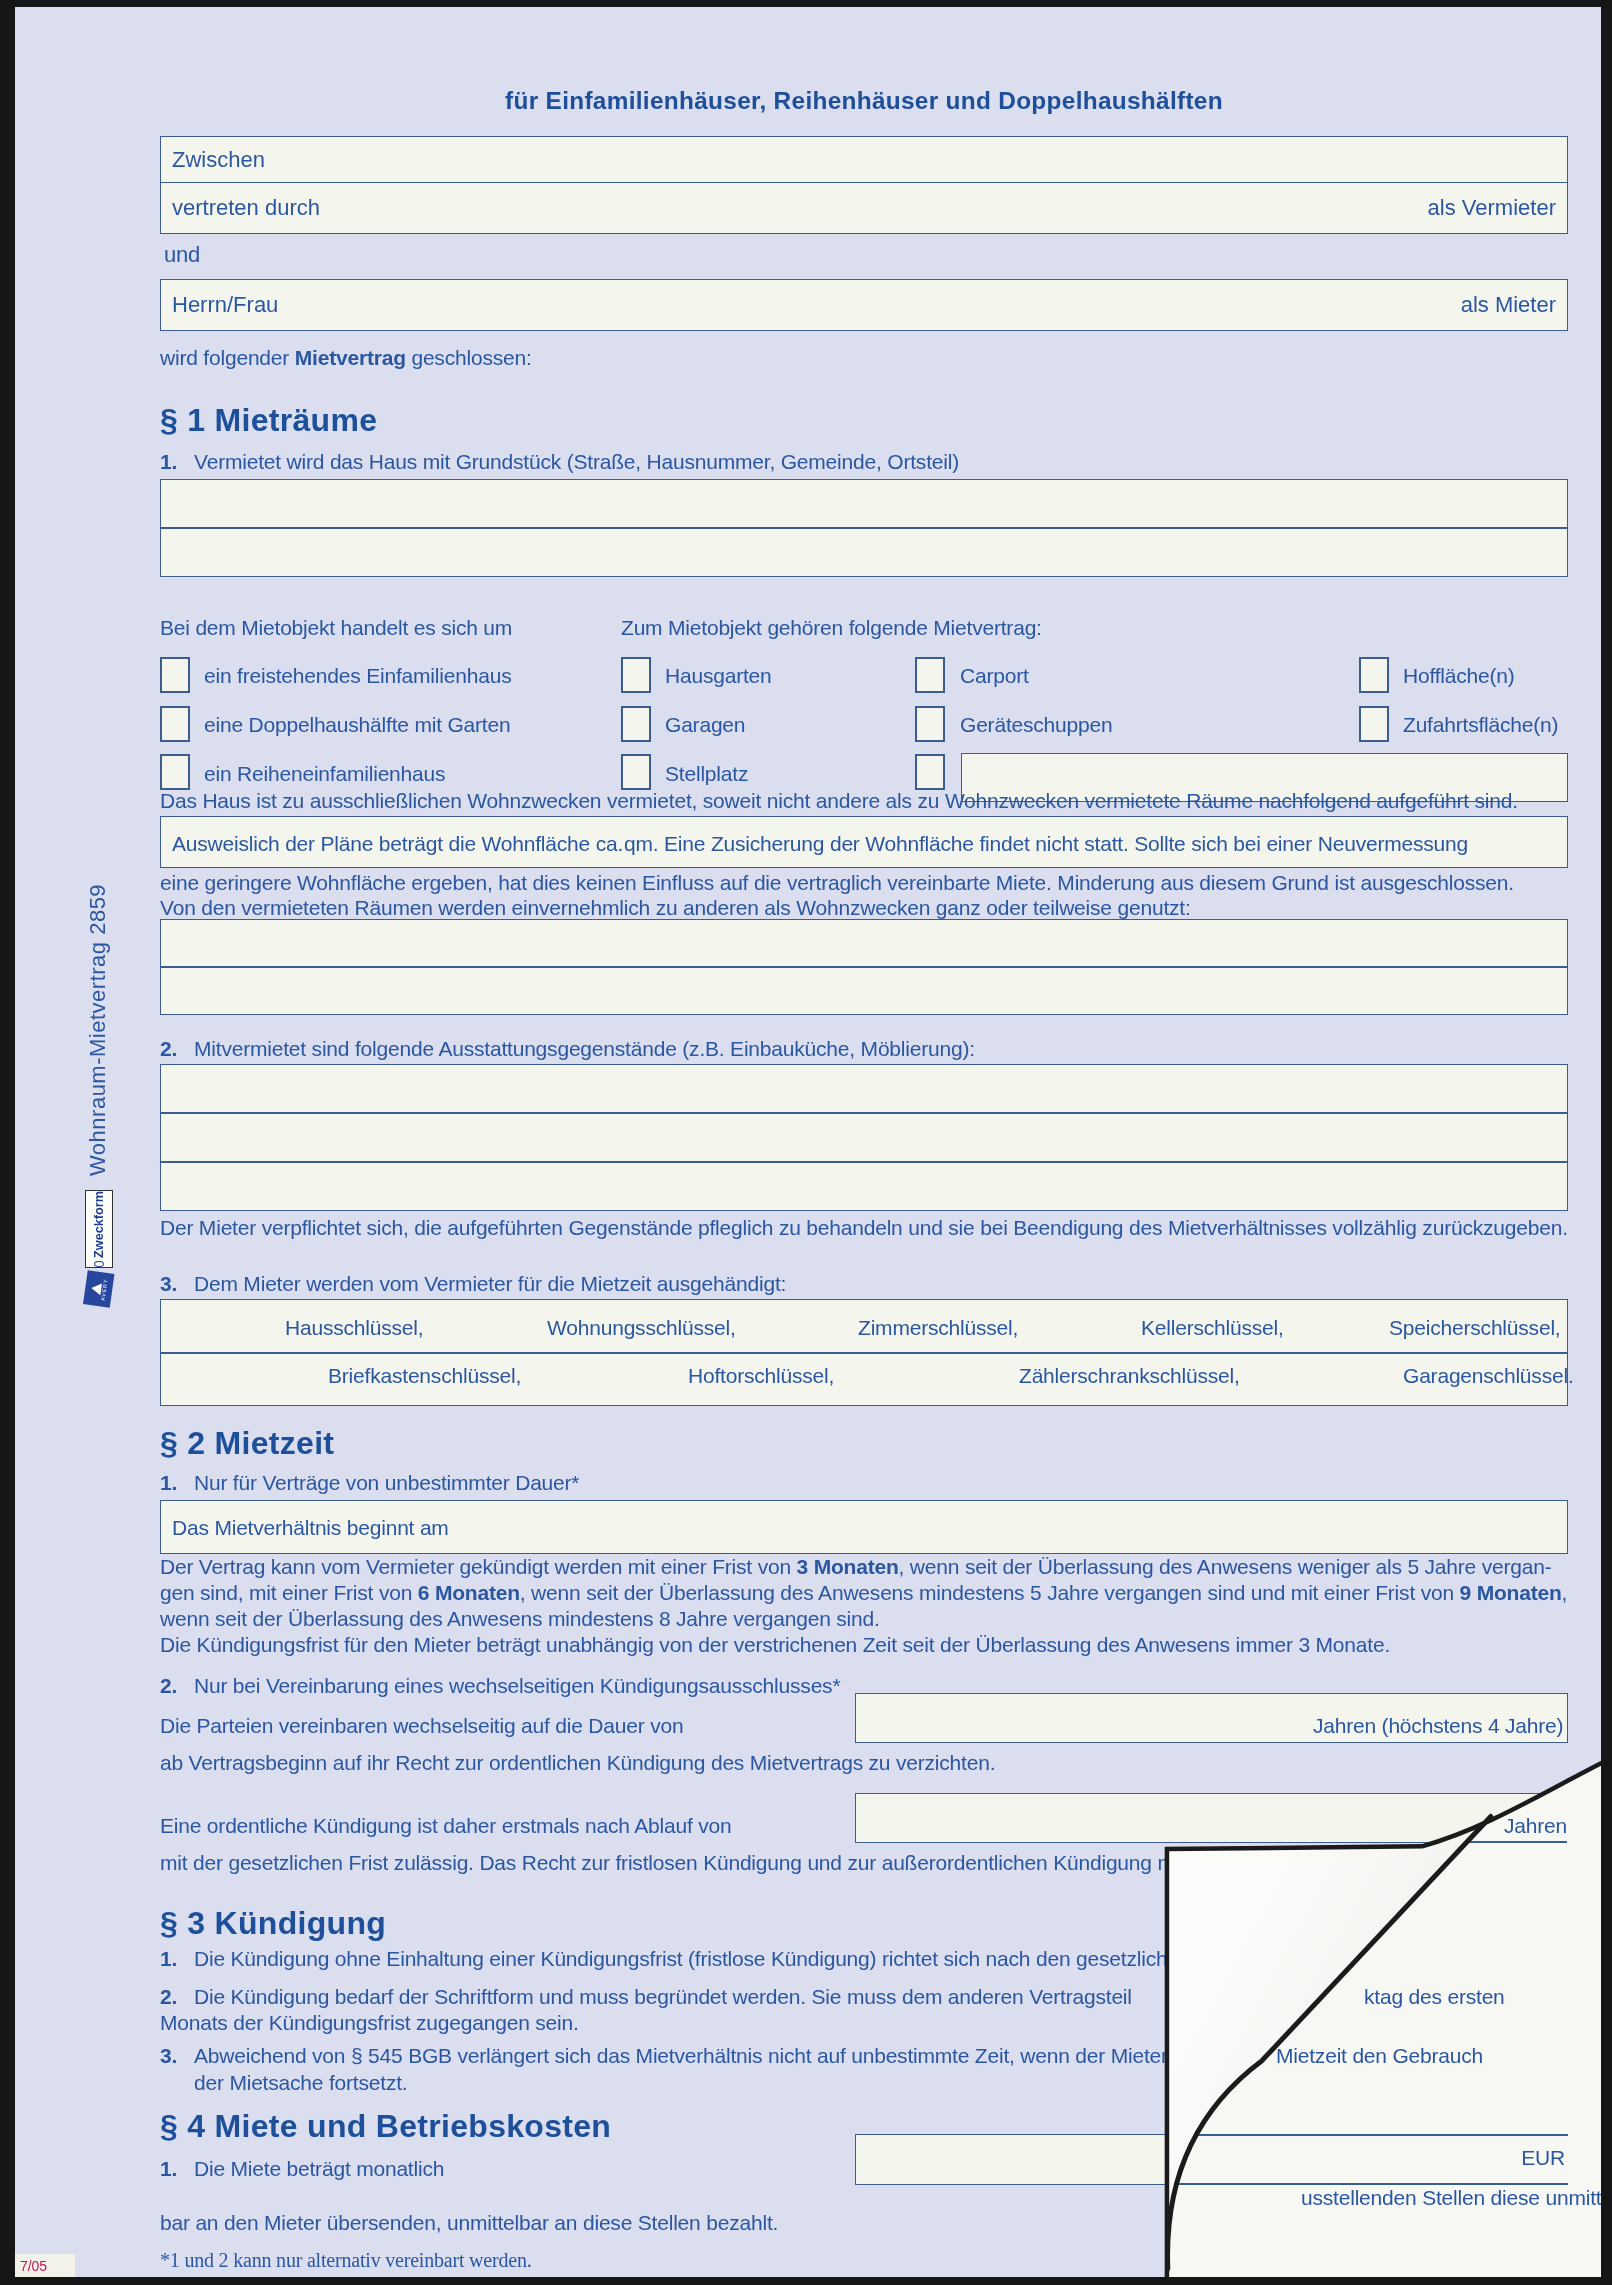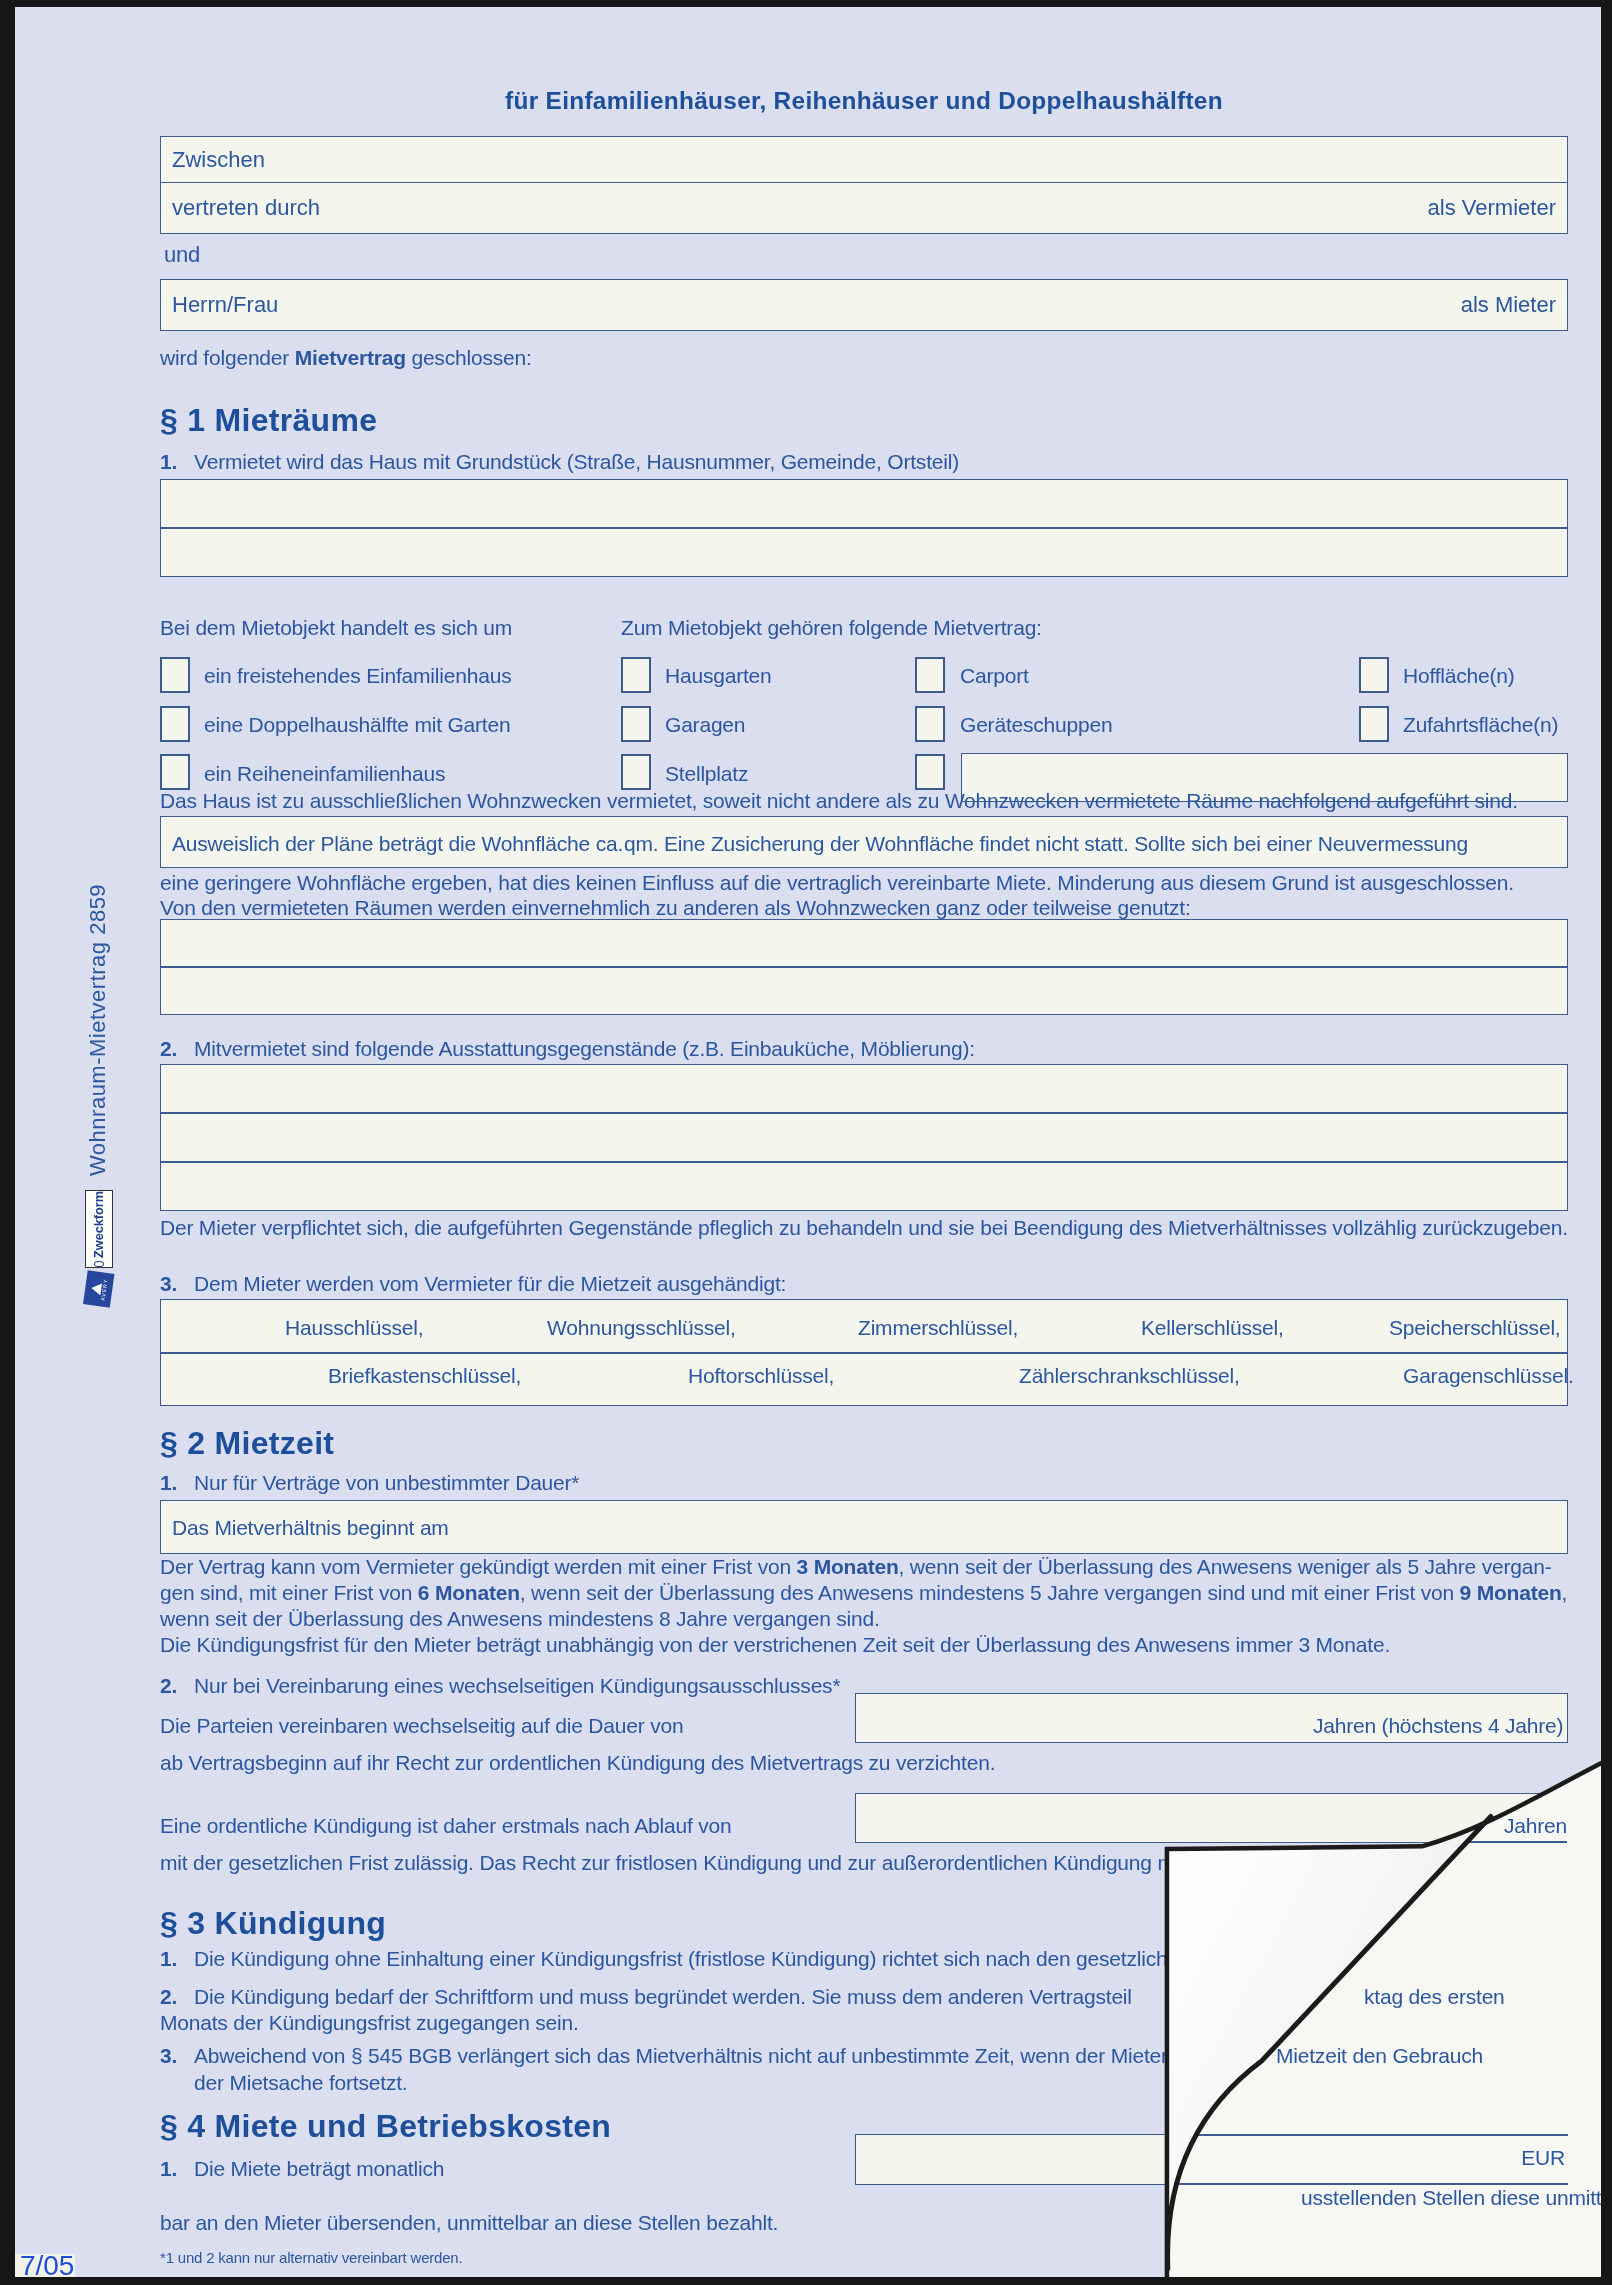--- a/index.html
+++ b/index.html
@@ -9,21 +9,21 @@
   html,body{margin:0;padding:0;background:#000;}
   #stage{position:relative;width:1612px;height:2286px;background:var(--frame);
          font-family:"Liberation Sans","DejaVu Sans",sans-serif;overflow:hidden;}
   .layer{position:absolute;left:0;top:0;width:1612px;height:2286px;}
   #under{background:var(--under);}
   #top{background:var(--bg);
        clip-path:polygon(0 0,1612px 0,1612px 1759px,1601px 1764px,1570px 1779px,1538px 1796px,
                  1505px 1812px,1473px 1826px,1444px 1838px,1422px 1846px,1167px 1849px,
                  1167px 2286px,0 2286px);}
   .t{position:absolute;white-space:nowrap;font-size:21px;color:var(--ink);letter-spacing:-0.2px;}
-  .sm{font-size:15px;}
+  .sm{font-size:20px;font-family:Liberation Serif, serif;}
   .h{position:absolute;white-space:nowrap;font-size:32px;font-weight:bold;color:var(--head);letter-spacing:0.3px;}
   .num{font-weight:bold;}
   .box{position:absolute;left:160px;width:1408px;background:var(--field);
        border:1.8px solid var(--line);box-sizing:border-box;}
   .flexbox{display:flex;align-items:center;justify-content:space-between;padding:0 11px;
            font-size:22px;color:var(--ink);white-space:nowrap;}
   .divider{position:absolute;left:0;right:0;height:1.8px;background:var(--line);}
   .cb{position:absolute;width:30px;height:36px;background:var(--field);
       border:2.7px solid var(--line);box-sizing:border-box;}
   .bluefrag{position:absolute;height:1.8px;background:var(--line);}
@@ -196,22 +196,22 @@
     <div style="position:absolute;left:85px;top:1268px;width:78px;height:28px;transform-origin:0 0;transform:rotate(-90deg);
                 background:#fdfdfa;border:1.8px solid #333;box-sizing:border-box;display:flex;align-items:center;justify-content:center;gap:2.7px">
       <span style="width:13.6px;height:10px;border:1.8px solid #1d3f8f;border-radius:50%;box-sizing:border-box;display:inline-block"></span>
       <span style="font-size:12.7px;font-weight:bold;color:#1d3f8f">Zweckform</span>
     </div>
     <div style="position:absolute;left:83px;top:1304px;width:34px;height:27px;transform-origin:0 0;transform:rotate(-82deg);
                 background:#27479e;display:flex;flex-direction:column;align-items:center;justify-content:center">
       <span style="width:0;height:0;border-left:6.3px solid transparent;border-right:6.3px solid transparent;border-bottom:10px solid #fdfdfa"></span>
       <span style="font-size:5.4px;color:#fff;letter-spacing:0.9px">AVERY</span>
     </div>
-    <div style="position:absolute;left:12.7px;top:2254px;width:62px;height:24.4px;background:#f2f2ea;color:#1d4ed8;
-                font-size:28px;line-height:24.4px;padding-left:7.2px;box-sizing:border-box">7/05</div>
+    <div style="position:absolute;left:12.7px;top:2254px;width:62px;height:24.4px;background:#f2f2ea;color:#be185d;
+                font-size:14px;line-height:24.4px;padding-left:7.2px;box-sizing:border-box">7/05</div>
   </div>
 
   <svg class="layer" viewBox="0 0 1782 2527">
     <defs>
       <linearGradient id="foldGrad" x1="0.15" y1="0.2" x2="0.95" y2="0.8">
         <stop offset="0" stop-color="#fcfcfa"></stop>
         <stop offset="0.7" stop-color="#f1f1ee"></stop>
         <stop offset="1" stop-color="#e2e2dd"></stop>
       </linearGradient>
     </defs>

